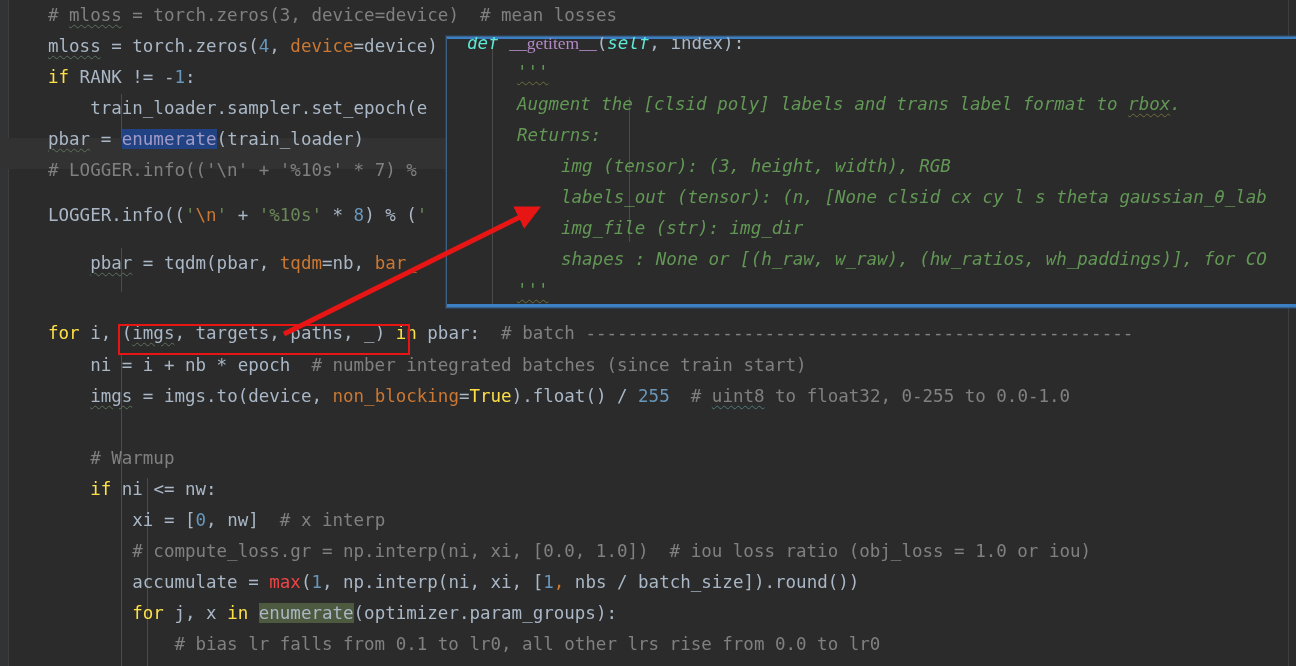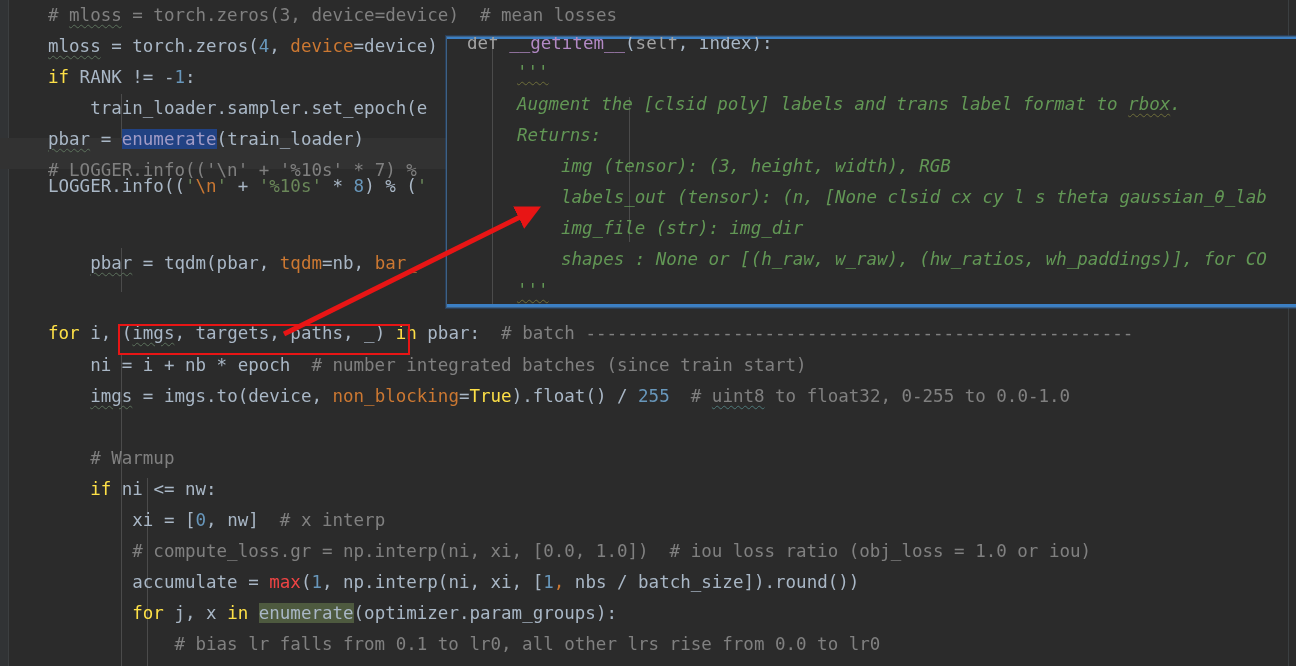--- a/index.html
+++ b/index.html
@@ -134,22 +134,22 @@
     position: absolute;
     left: 0;
     height: 31px;
     line-height: 31px;
     white-space: pre;
     font-size: 17.5px;
     font-family: "DejaVu Sans Mono", monospace;
     color: #a9b7c6;
   }
   .doc-str { color: #629755; font-style: italic; }
-  .doc-kw  { color: #a3a3a3; }
-  .doc-fn  { color: #b389c5; }
+  .doc-kw  { color: #5eead4; font-style: italic; }
+  .doc-fn  { color: #b389c5; font-family: Liberation Serif, serif; }
   .doc-par { color: #a9b7c6; }
   .doc-ind {
     position: absolute;
     width: 1px;
     background: #4b4b4b;
   }
 
   
   .anno {
     position: absolute;
@@ -189,21 +189,21 @@
     <div class="line" style="left:48px; top:31px;"><span class="ident squig">mloss</span><span class="ident"> = torch.zeros(</span><span class="num">4</span><span class="ident">, </span><span class="named">device</span><span class="ident">=device)</span></div>
 
     <div class="line" style="left:48px; top:62px;"><span class="kw">if</span><span class="ident"> RANK != -</span><span class="num">1</span><span class="ident">:</span></div>
 
     <div class="line" style="left:48px; top:93px;"><span class="ident">    train_loader.sampler.set_epoch(e</span></div>
 
     <div class="line" style="left:48px; top:124px;"><span class="ident squig">pbar</span><span class="ident"> = </span><span class="sel">enumerate</span><span class="ident">(train_loader)</span></div>
 
     <div class="line" style="left:48px; top:155px;"><span class="cmt">#&nbsp;LOGGER.info((</span><span class="cmt">'\n'</span><span class="cmt"> + </span><span class="cmt">'%10s'</span><span class="cmt"> * 7) %&nbsp;</span></div>
 
-    <div class="line" style="left:48px; top:171px;text-align:right;"><span class="ident">LOGGER.info((</span><span class="str">'</span><span class="strx">\n</span><span class="str">'</span><span class="ident"> + </span><span class="str">'%10s'</span><span class="ident"> * </span><span class="num">8</span><span class="ident">) % (</span><span class="str">'</span></div>
+    <div class="line" style="left:48px; top:200px;text-align:right;"><span class="ident">LOGGER.info((</span><span class="str">'</span><span class="strx">\n</span><span class="str">'</span><span class="ident"> + </span><span class="str">'%10s'</span><span class="ident"> * </span><span class="num">8</span><span class="ident">) % (</span><span class="str">'</span></div>
 
 
     <div class="line" style="left:48px; top:248px;"><span class="ident">    </span><span class="ident squig">pbar</span><span class="ident"> = tqdm(pbar, </span><span class="named">tqdm</span><span class="ident">=nb, </span><span class="named">bar_</span></div>
 
 
     <div class="line" style="left:48px; top:318px;"><span class="kw">for</span><span class="ident"> i, (</span><span class="ident squig">imgs</span><span class="ident">, targets, paths, _) </span><span class="kw">in</span><span class="ident"> pbar:  </span><span class="cmt">#&nbsp;batch ----------------------------------------------------</span></div>
 
     <div class="line" style="left:48px; top:350px;"><span class="ident">    ni = i + nb * epoch  </span><span class="cmt">#&nbsp;number integrated batches (since train start)</span></div>
 
     <div class="line" style="left:48px; top:381px;"><span class="ident">    </span><span class="ident squig">imgs</span><span class="ident"> = imgs.to(device, </span><span class="named">non_blocking</span><span class="ident">=</span><span class="kw">True</span><span class="ident">).float() / </span><span class="num">255</span><span class="ident">  </span><span class="cmt">#&nbsp;</span><span class="cmt squig-t">uint8</span><span class="cmt"> to float32, 0-255 to 0.0-1.0</span></div>

